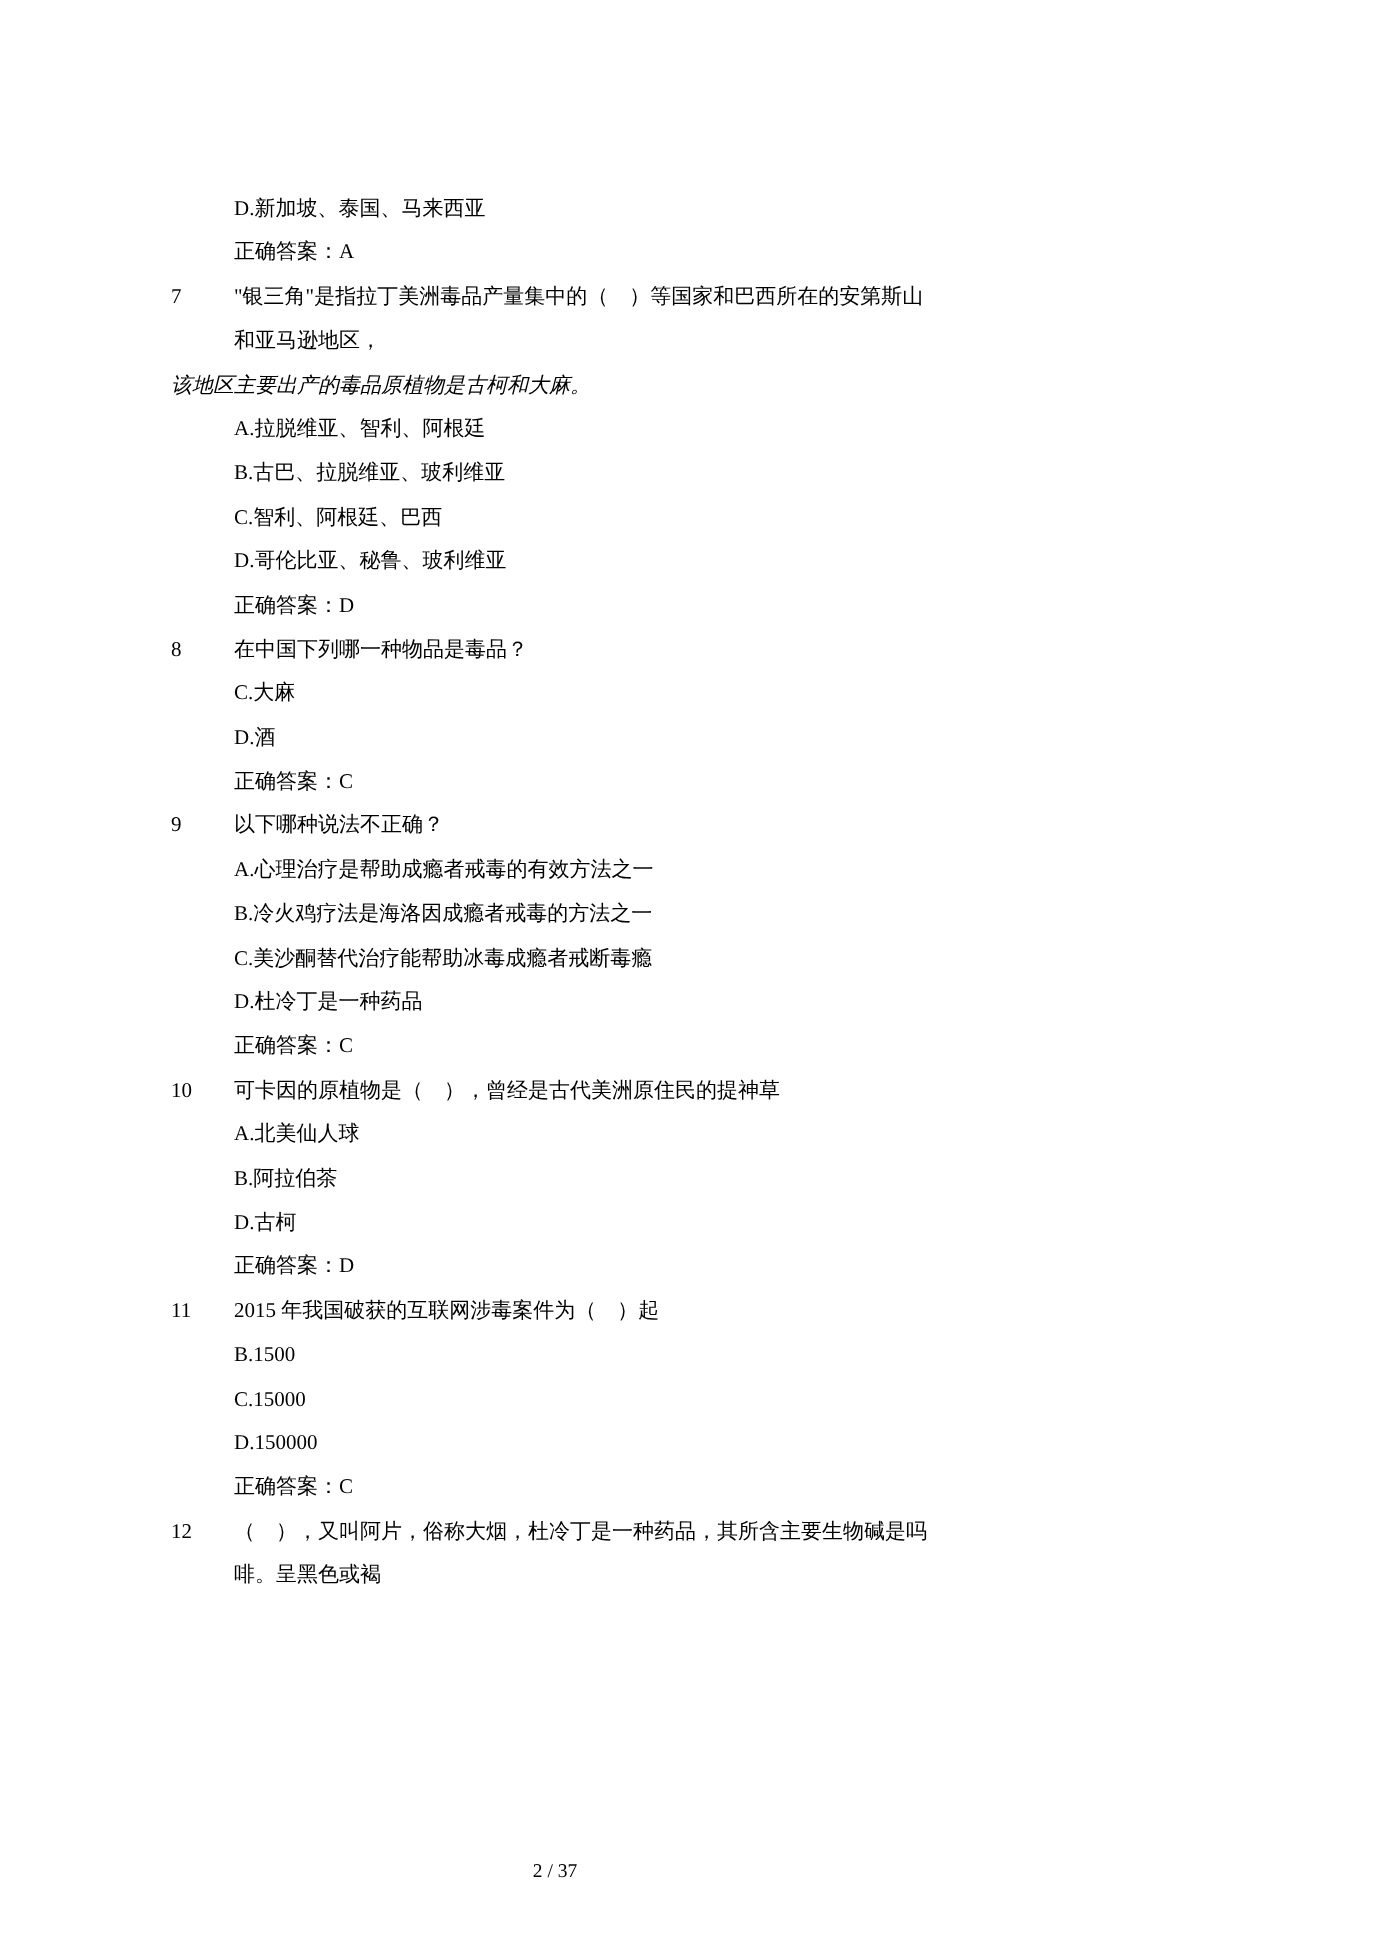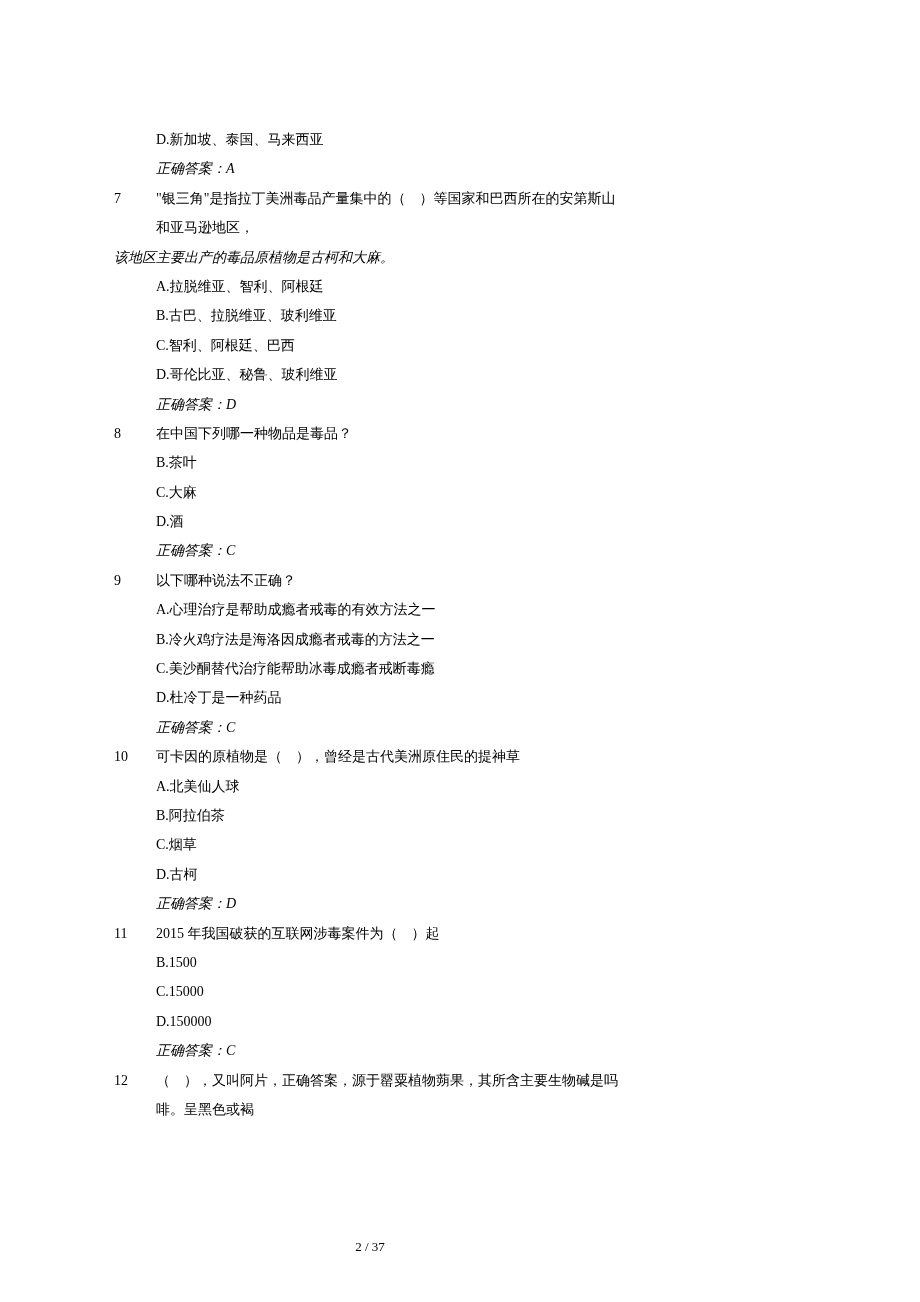--- a/index.html
+++ b/index.html
@@ -19,21 +19,20 @@
     position: relative;
   }
   .question-block {
     margin: 0;
   }
   .option-line {
     padding-left: 42px;
   }
   .answer-line {
     padding-left: 42px;
-    font-style: italic;
   }
   .question-line {
     display: flex;
     align-items: flex-start;
   }
   .q-num {
     display: inline-block;
     min-width: 42px;
     flex-shrink: 0;
   }
@@ -74,21 +73,20 @@
     <div class="option-line">C.智利、阿根廷、巴西</div>
     <div class="option-line">D.哥伦比亚、秘鲁、玻利维亚</div>
     <div class="answer-line">正确答案：D</div>
   </div>
 
   <div class="question-block">
     <div class="question-line">
       <span class="q-num">8</span>
       <span class="q-text">在中国下列哪一种物品是毒品？</span>
     </div>
-    <div class="option-line">B.茶叶</div>
     <div class="option-line">C.大麻</div>
     <div class="option-line">D.酒</div>
     <div class="answer-line">正确答案：C</div>
   </div>
 
   <div class="question-block">
     <div class="question-line">
       <span class="q-num">9</span>
       <span class="q-text">以下哪种说法不正确？</span>
     </div>
@@ -99,38 +97,37 @@
     <div class="answer-line">正确答案：C</div>
   </div>
 
   <div class="question-block">
     <div class="question-line">
       <span class="q-num">10</span>
       <span class="q-text">可卡因的原植物是（　），曾经是古代美洲原住民的提神草</span>
     </div>
     <div class="option-line">A.北美仙人球</div>
     <div class="option-line">B.阿拉伯茶</div>
-    <div class="option-line">C.烟草</div>
     <div class="option-line">D.古柯</div>
     <div class="answer-line">正确答案：D</div>
   </div>
 
   <div class="question-block">
     <div class="question-line">
       <span class="q-num">11</span>
       <span class="q-text">2015 年我国破获的互联网涉毒案件为（　）起</span>
     </div>
     <div class="option-line">B.1500</div>
     <div class="option-line">C.15000</div>
     <div class="option-line">D.150000</div>
     <div class="answer-line">正确答案：C</div>
   </div>
 
   <div class="question-block">
     <div class="question-line">
       <span class="q-num">12</span>
-      <span class="q-text">（　），又叫阿片，正确答案，源于罂粟植物蒴果，其所含主要生物碱是吗啡。呈黑色或褐</span>
+      <span class="q-text">（　），又叫阿片，俗称大烟，杜冷丁是一种药品，其所含主要生物碱是吗啡。呈黑色或褐</span>
     </div>
   </div>
 
   <div class="footer">2 / 37</div>
 
 </div>
 
 </body></html>

